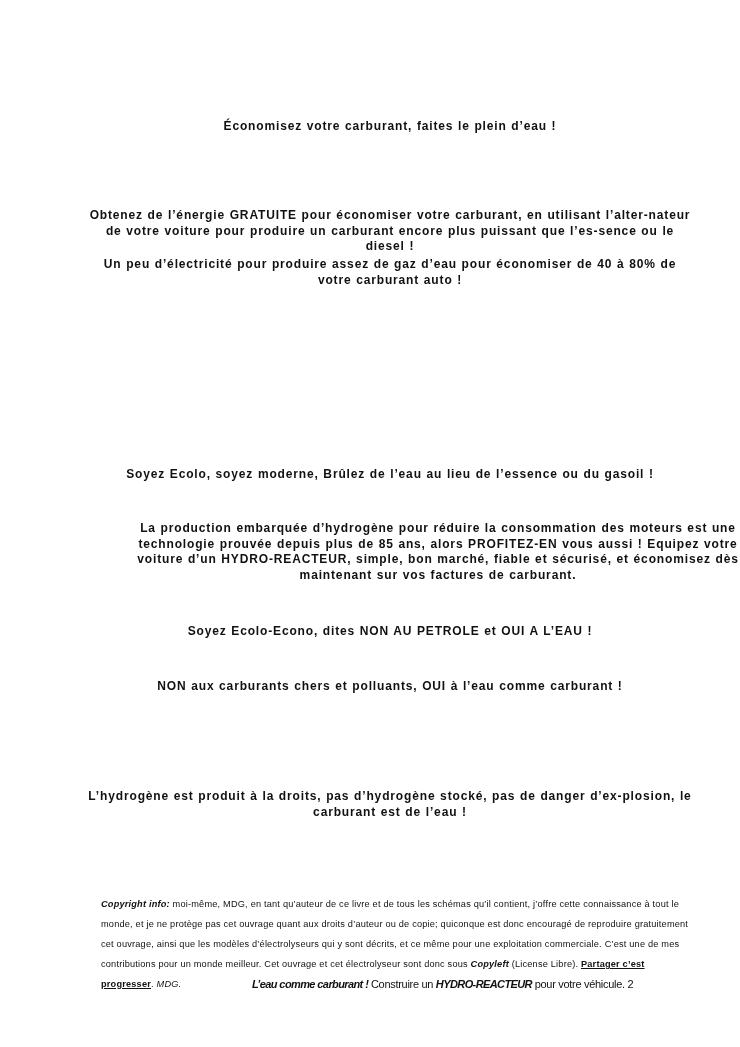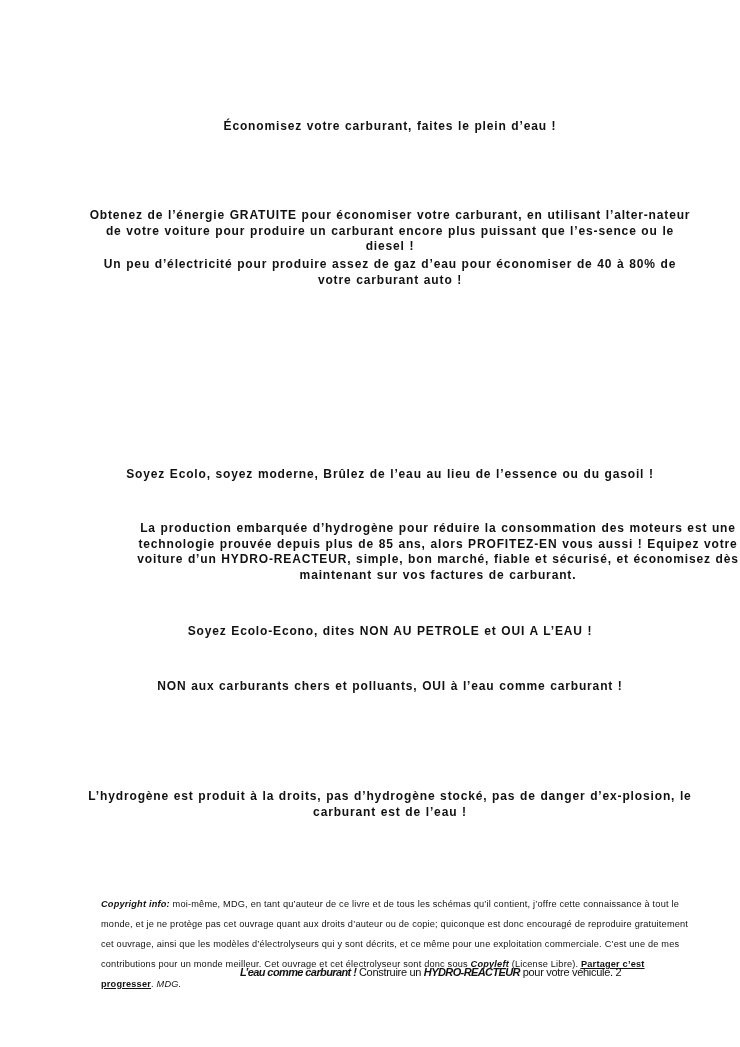--- a/index.html
+++ b/index.html
@@ -54,21 +54,21 @@
     .copyright .it { font-style: italic; }
     .footer {
       position: absolute;
       left: 236px;
       top: 961px;
       width: 430px;
       font-size: 11px;
       line-height: 14px;
       letter-spacing: -0.3px;
       white-space: nowrap;
-      margin: 4px;
+      margin: 16px;
     }
     .footer .bi { font-weight: bold; font-style: italic; letter-spacing: -0.6px; }
   </style>
 </head>
 <body>
 
 <div class="page">
 
   <p class="para" style="top:119px;">Économisez votre carburant, faites le plein d’eau !</p>
 

